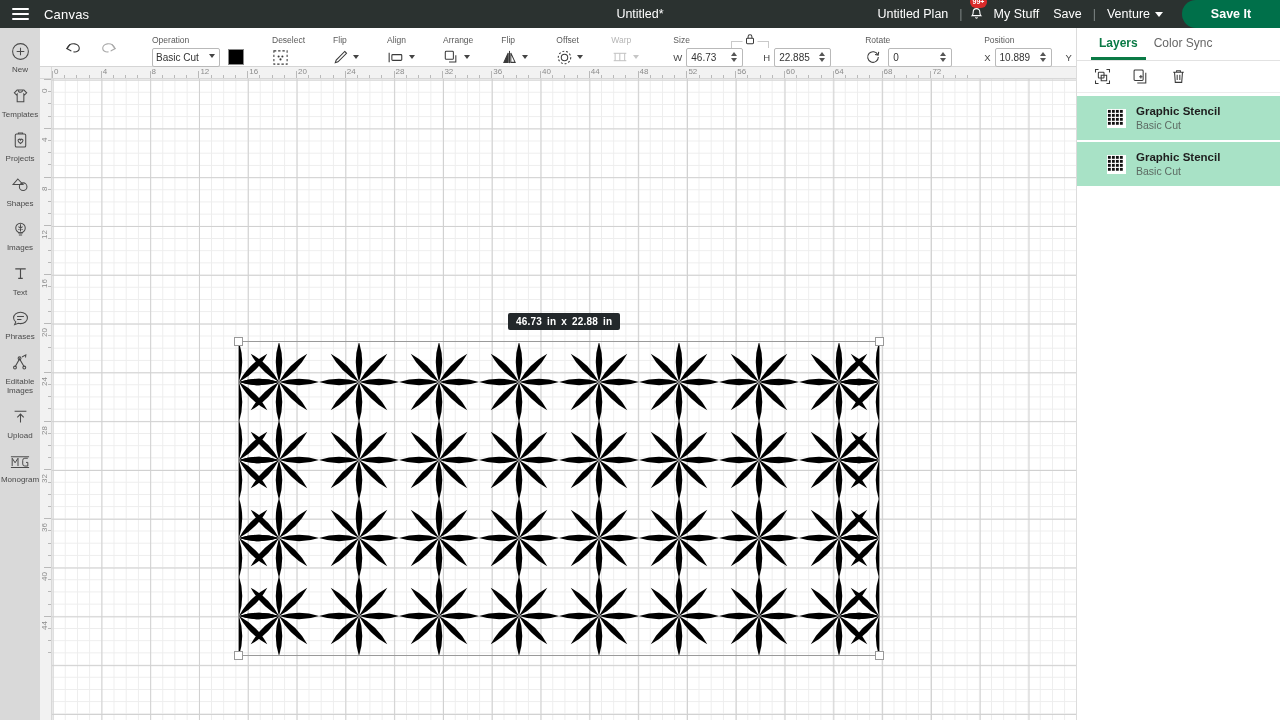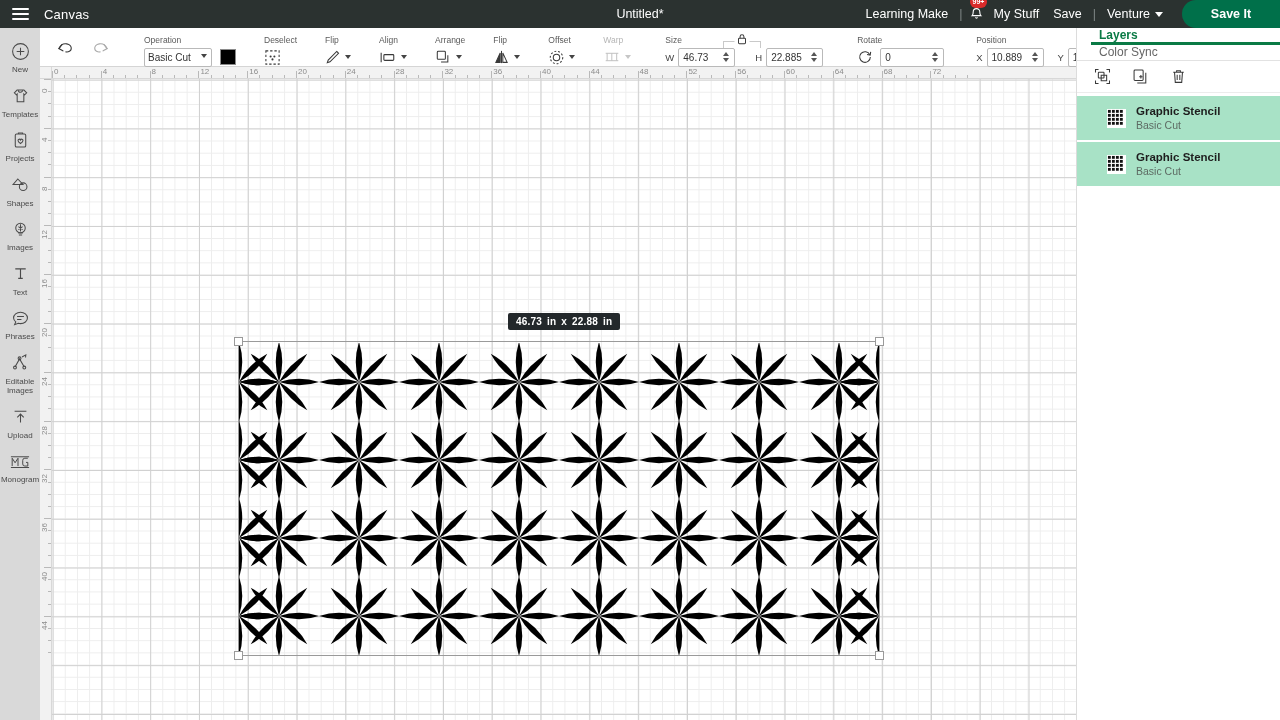--- a/index.html
+++ b/index.html
@@ -60,21 +60,21 @@
     align-items: center; cursor: pointer; color: #4a4a4a;
   }
   .rail-ico { width: 22px; height: 22px; display:flex;align-items:center;justify-content:center; color:#4a4a4a; }
   .rail-ico svg { display:block; }
   .rail-label { font-size: 8px; line-height: 9.5px; text-align: center; color: #4a4a4a; margin-top: 3px; max-width: 40px; }
 
   
   #toolbar {
     position: absolute; left: 40px; top: 28px; width: 1036px; height: 39px;
     background: #fff; border-bottom: 1px solid #d5d5d5;
-    display: flex; align-items: flex-start; padding-left: 4px;
+    display: flex; align-items: flex-start; padding-left: 12px;
   }
   .tb-group { display: flex; align-items: flex-end; height: 39px; padding: 0 8px; position: relative; }
   .tb-div { width: 1px; height: 28px; background: #dcdcdc; align-self: center; }
   .tb-col { display: flex; flex-direction: column; align-items: flex-start; padding: 0 6px; }
   .tb-lab { font-size: 8.5px; color: #5a5a5a; margin-bottom: 1px; height: 11px; line-height: 11px; white-space: nowrap; }
   .tb-lab.dim { color: #b5b5b5; }
   .tb-ctl { display: flex; align-items: center; height: 20px; }
   .ico-btn { display:flex; align-items:center; justify-content:center; cursor: pointer; color:#3a3a3a; }
   .ico-btn.dim { color: #c0c0c0; }
   .mini-chev { width:0;height:0;border-left:3.5px solid transparent;border-right:3.5px solid transparent;border-top:4.5px solid #444; margin-left:4px;}
@@ -164,21 +164,21 @@
     background: #23282b; color: #fff; font-size: 10px; font-weight: bold;
     padding: 3px 7px; border-radius: 2px; white-space: nowrap; letter-spacing: .2px;
   }
   #size-badge span { margin: 0 1px; }
 
   
   #right-panel {
     position: absolute; left: 1076px; top: 28px; width: 204px; height: 692px;
     background: #fff; border-left: 1px solid #dcdcdc;
   }
-  #rp-tabs { display: flex; height: 33px; align-items: stretch; border-bottom: 1px solid #e2e2e2; padding-left: 14px; flex-direction: column; }
+  #rp-tabs { display: flex; height: 33px; align-items: stretch; border-bottom: 1px solid #e2e2e2; padding-left: 14px; }
   .rp-tab {
     display: flex; align-items: center; font-size: 12px; color: #666; cursor: pointer;
     padding: 0 8px; border-bottom: 3px solid transparent;
   }
   .rp-tab.active { color: #0a7a45; font-weight: bold; border-bottom-color: #0a7a45; }
   #rp-actions { display: flex; align-items: center; height: 32px; padding-left: 16px; gap: 20px; border-bottom: 1px solid #ececec; }
   #rp-actions .ico-btn { width: 18px; height: 18px; color: #3a3a3a; }
   #layers-list { padding-top: 3px; }
   .layer-row {
     display: flex; align-items: center; height: 44px; background: #a8e2c6; margin-bottom: 2px; padding-left: 30px;
@@ -204,21 +204,21 @@
     <div id="hamburger">
       <span></span>
         <span></span>
         <span></span>
     </div>
     <div id="app-title">Canvas</div>
 
     <div id="doc-title">Untitled*</div>
 
     <div id="header-right">
-      <div class="hitem">Learning Make</div>
+      <div class="hitem">Untitled Plan</div>
       <div class="sep">|</div>
       <div id="bell-wrap">
         <svg width="13" height="14" viewBox="0 0 13 14" fill="none" stroke="#ffffff" stroke-width="1.1">
           <path d="M6.5 1.6c-2 0-3.3 1.5-3.3 3.4 0 2.7-1 3.6-1 3.6h8.6s-1-.9-1-3.6c0-1.9-1.3-3.4-3.3-3.4z"></path>
           <path d="M5.4 10.4a1.2 1.2 0 0 0 2.2 0"></path>
         </svg>
         <div id="bell-badge">99+</div>
       </div>
       <div class="hitem">My Stuff</div>
       <div class="hitem">Save</div>

